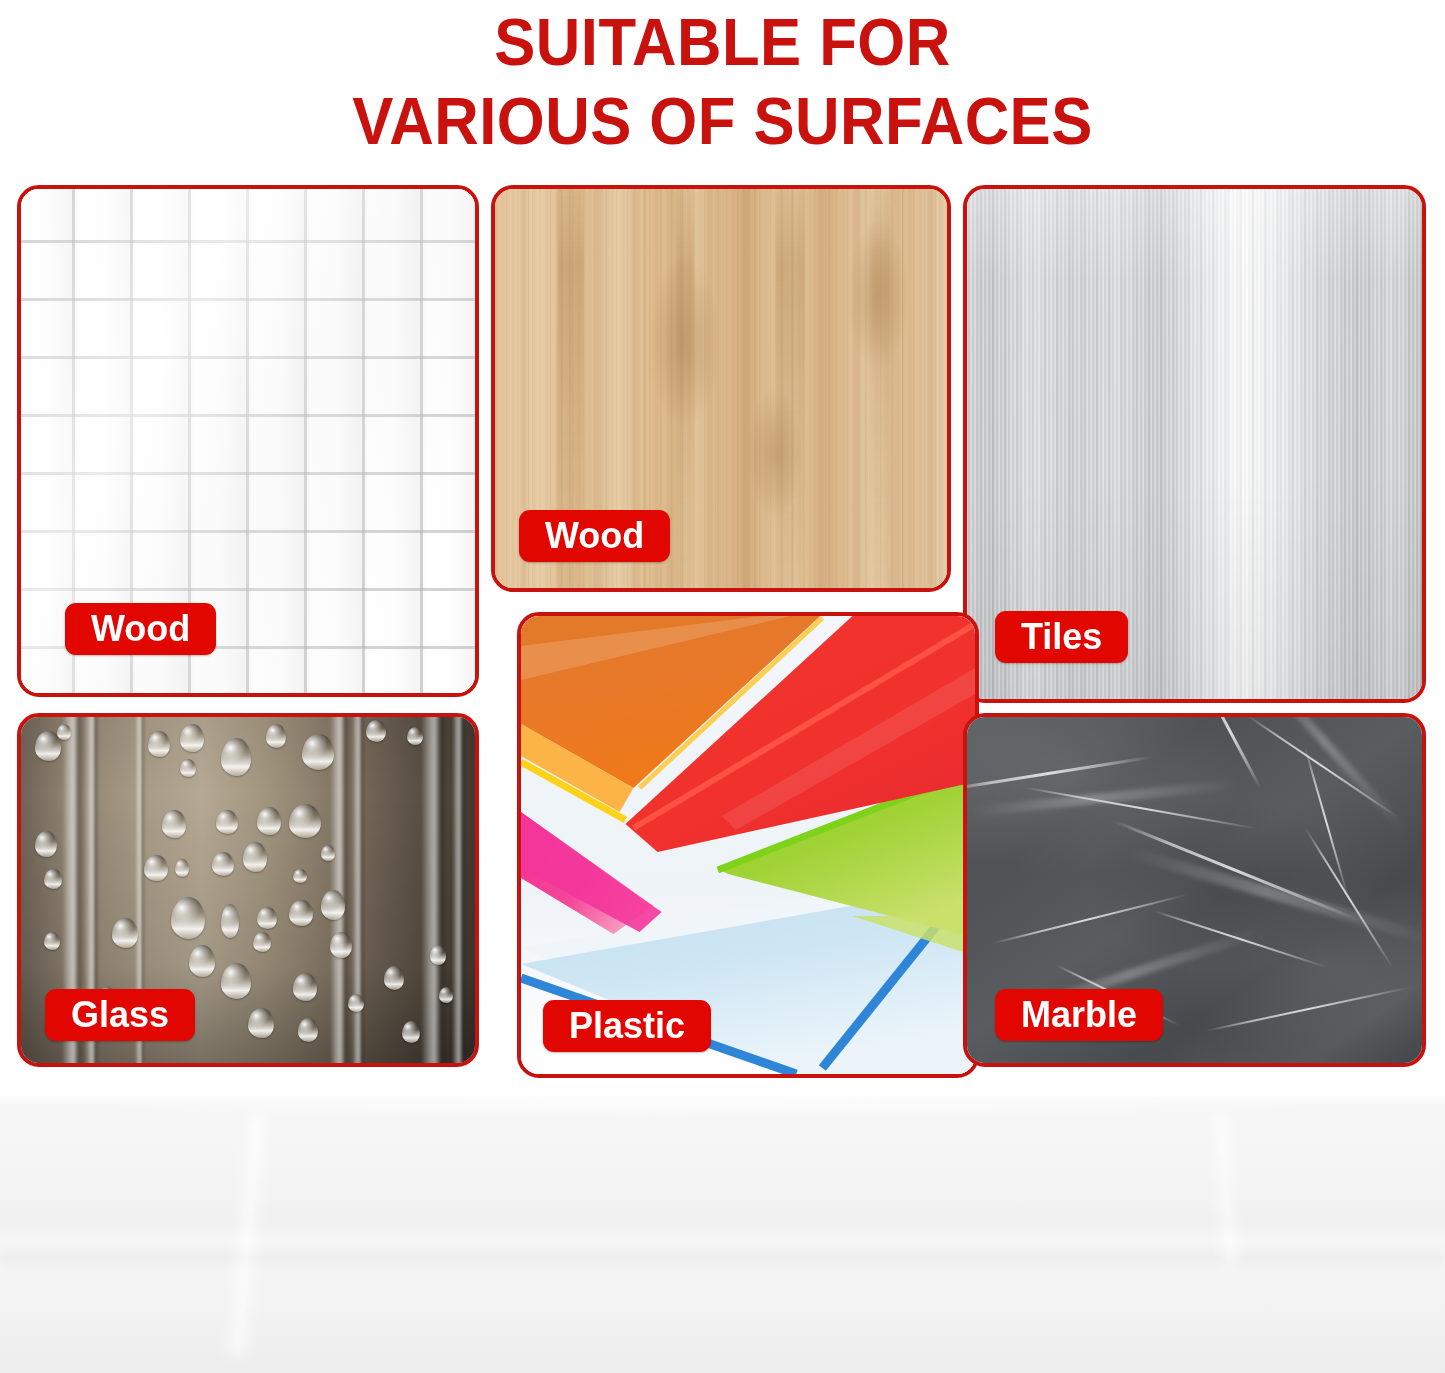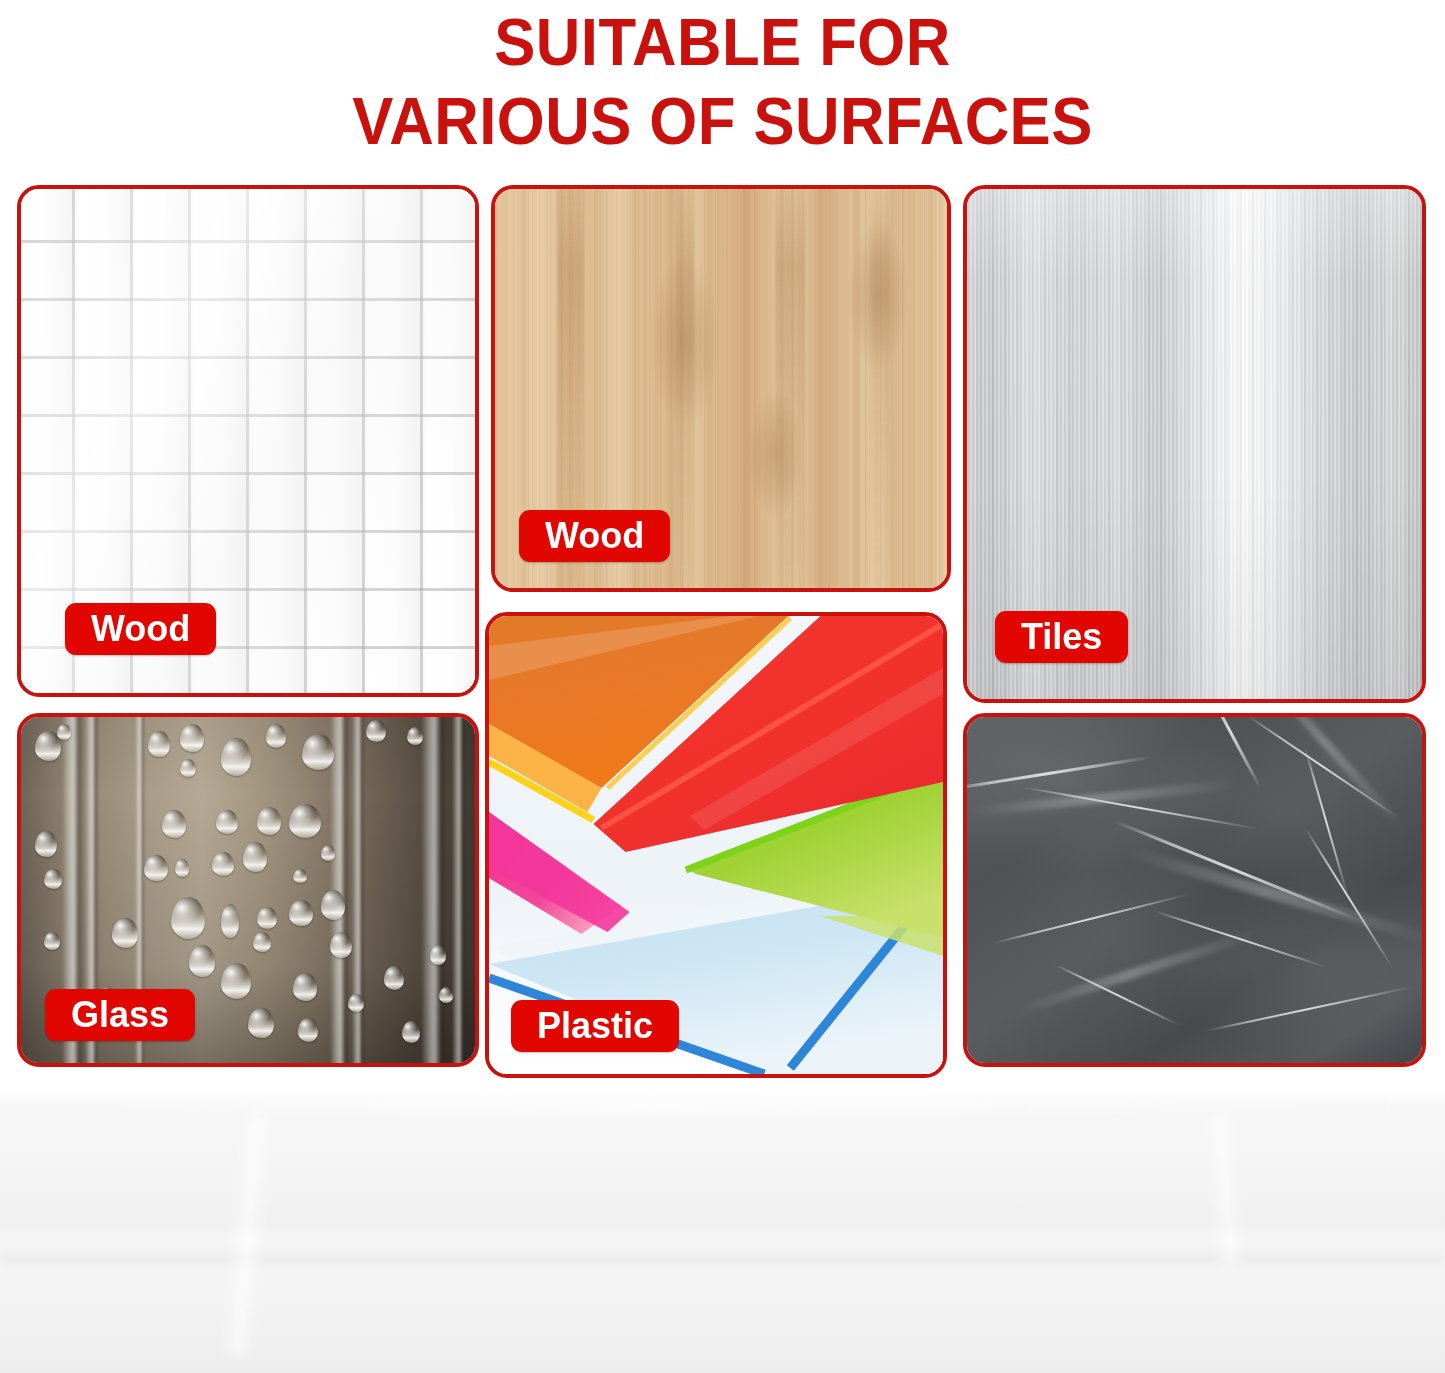--- a/index.html
+++ b/index.html
@@ -47,21 +47,21 @@
   .panel-inner {
     position: absolute;
     inset: 0;
   }
 
   
   #panel-tiles   { left: 17px;  top: 185px;  width: 462px; height: 512px; }
   #panel-wood    { left: 491px; top: 185px;  width: 460px; height: 407px; }
   #panel-metal   { left: 963px; top: 185px;  width: 463px; height: 518px; }
   #panel-glass   { left: 17px;  top: 713px;  width: 462px; height: 354px; }
-  #panel-plastic { left: 485px; top: 612px;  width: 462px; height: 466px; }
+  #panel-plastic { left: 517px; top: 612px;  width: 462px; height: 466px; }
   #panel-marble  { left: 963px; top: 713px;  width: 463px; height: 354px; }
 
   
   .chip {
     position: absolute;
     background: #E10600;
     color: #ffffff;
     font-family: "Liberation Sans", sans-serif;
     font-weight: bold;
     font-size: 36px;
@@ -448,20 +448,21 @@
     <div class="vein" style="left:5%;top:58%;width:44%;height:2px;transform:rotate(-14deg);"></div>
     <div class="vein" style="left:40%;top:64%;width:40%;height:2px;transform:rotate(18deg);"></div>
     <div class="vein" style="left:66%;top:52%;width:36%;height:2px;transform:rotate(58deg);"></div>
     <div class="vein" style="left:18%;top:80%;width:30%;height:2px;transform:rotate(26deg);"></div>
     <div class="vein" style="left:52%;top:84%;width:46%;height:2px;transform:rotate(-12deg);"></div>
     <div class="vein-soft" style="left:0%;top:22%;width:60%;height:10px;transform:rotate(-6deg);"></div>
     <div class="vein-soft" style="left:34%;top:50%;width:70%;height:12px;transform:rotate(16deg);"></div>
     <div class="vein-soft" style="left:10%;top:72%;width:56%;height:10px;transform:rotate(-18deg);"></div>
     <div class="vein-soft" style="left:56%;top:8%;width:48%;height:9px;transform:rotate(48deg);"></div>
   </div>
+  <div class="chip" id="chip-marble">Marble</div>
 </div>
 
 <div class="bottom-surface">
   <div class="bottom-highlight" style="left:0;top:4px;width:1445px;height:12px;"></div>
   <div class="bottom-shade" style="left:0;top:150px;width:1445px;height:26px;"></div>
   <div class="bottom-highlight" style="left:236px;top:20px;width:24px;height:240px;transform:rotate(5deg);"></div>
   <div class="bottom-highlight" style="left:1216px;top:20px;width:20px;height:150px;transform:rotate(-4deg);"></div>
 </div>
 
 </body></html>

